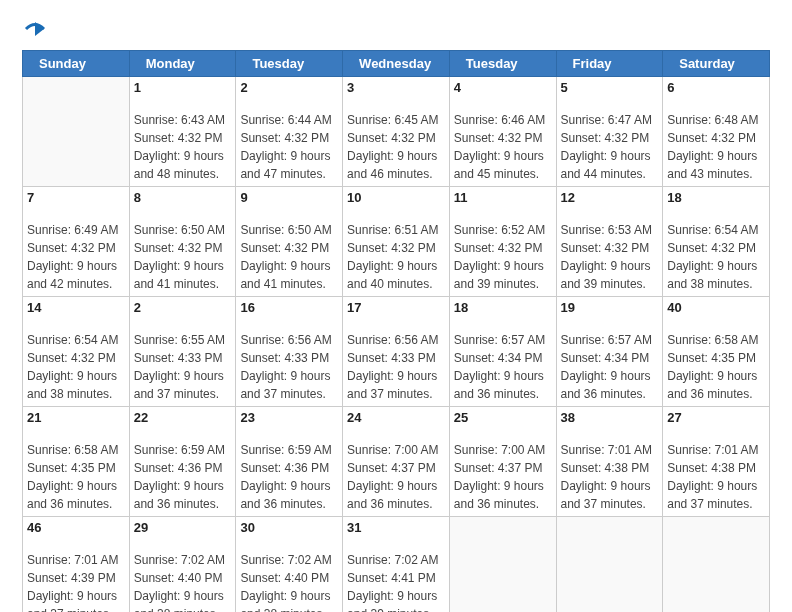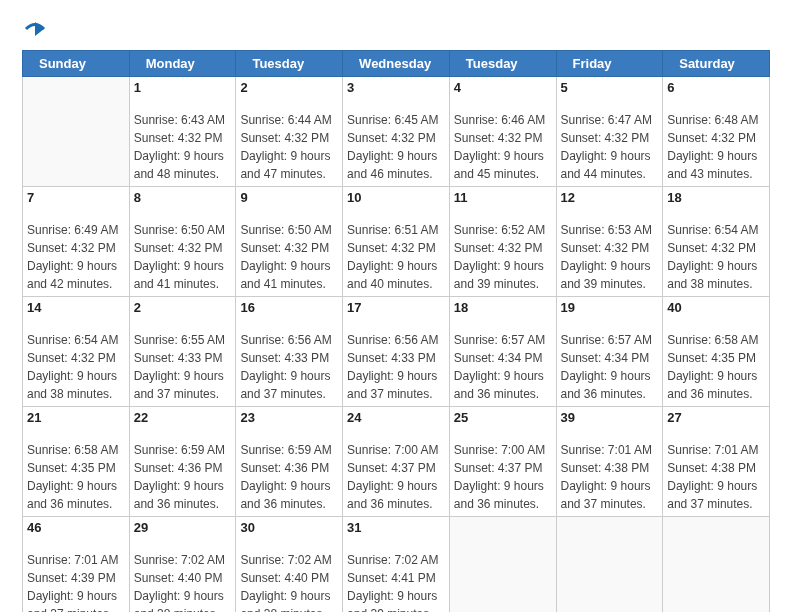--- a/index.html
+++ b/index.html
@@ -238,21 +238,21 @@
           </td>
           <td>
             <span class="day-number">24</span>
             <div class="day-info">Sunrise: 7:00 AM<br>Sunset: 4:37 PM<br>Daylight: 9 hours and 36 minutes.</div>
           </td>
           <td>
             <span class="day-number">25</span>
             <div class="day-info">Sunrise: 7:00 AM<br>Sunset: 4:37 PM<br>Daylight: 9 hours and 36 minutes.</div>
           </td>
           <td>
-            <span class="day-number">39</span>
+            <span class="day-number">38</span>
             <div class="day-info">Sunrise: 7:01 AM<br>Sunset: 4:38 PM<br>Daylight: 9 hours and 37 minutes.</div>
           </td>
           <td>
             <span class="day-number">27</span>
             <div class="day-info">Sunrise: 7:01 AM<br>Sunset: 4:38 PM<br>Daylight: 9 hours and 37 minutes.</div>
           </td>
         </tr>
         <tr>
           <td>
             <span class="day-number">46</span>

